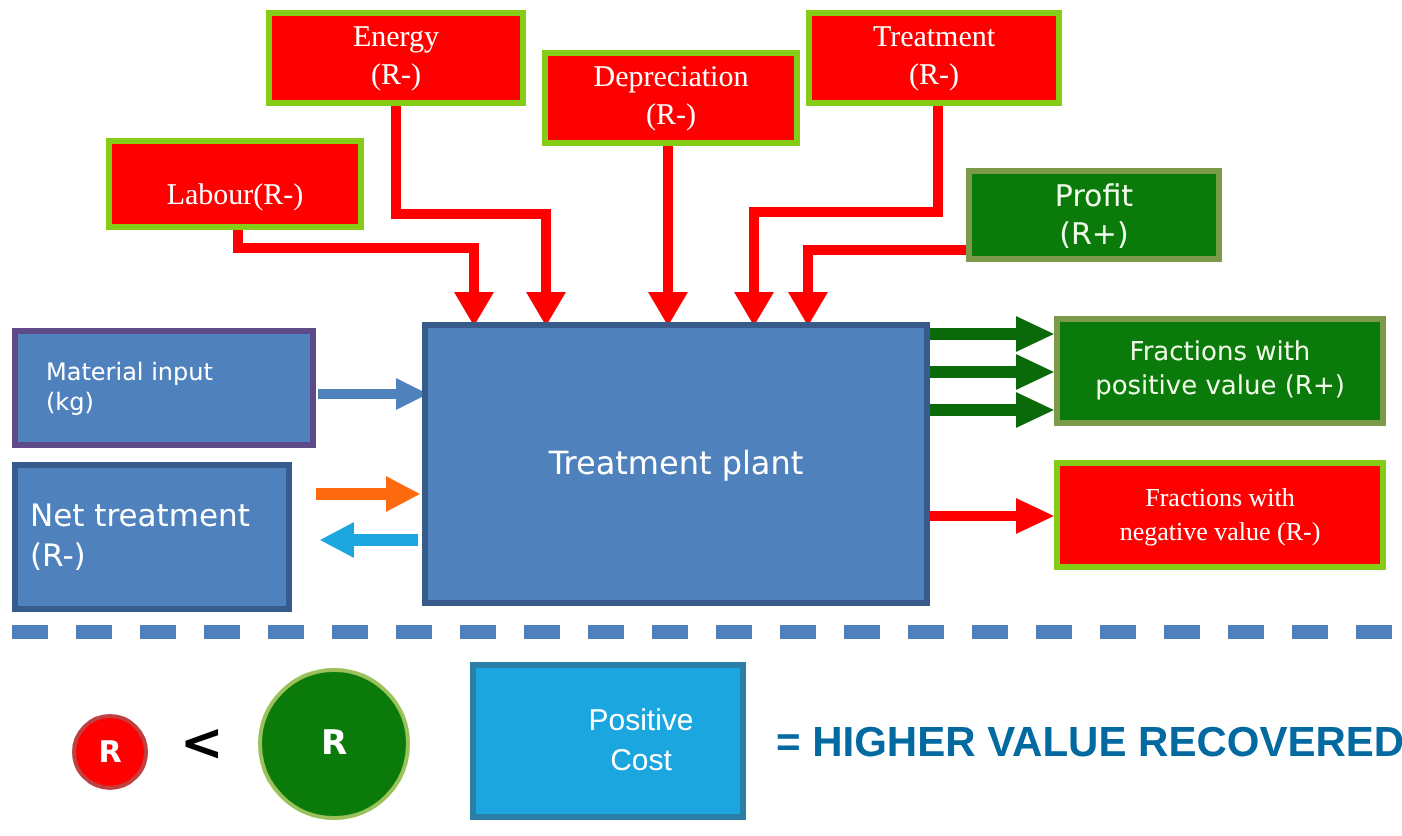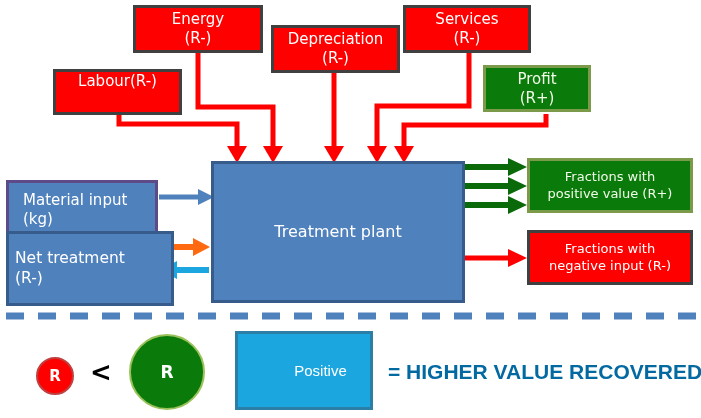--- a/index.html
+++ b/index.html
@@ -1,24 +1,24 @@
 <!DOCTYPE html>
 <html><head>
 <meta charset="utf-8">
 <style>
   html,body{margin:0;padding:0;background:#ffffff;}
   body{width:701px;height:418px;position:relative;overflow:hidden;font-family:"DejaVu Sans",sans-serif;}
   .box{position:absolute;box-sizing:border-box;display:flex;align-items:center;justify-content:center;text-align:center;color:#fff;line-height:1.25;}
-  .red{background:#ff0000;border:3px solid #404040;font-size:15px;}
+  .red{background:#ff0000;border:3px solid #84cc16;font-size:15px;font-family:Liberation Serif, serif;}
   .green{background:#0a7a0a;border:3px solid #7b9a4a;font-size:15px;color:#f2fbe9;}
   .blue{background:#4f81bd;border:3px solid #3a5f8f;font-size:15px;}
-  .top{align-items:flex-start;padding-top:0;}
+  .top{align-items:flex-start;padding-top:17px;}
   #plant{left:211px;top:161px;width:254px;height:142px;background:#4f81bd;border:3px solid #375c8c;font-size:16px;}
-  #material{left:6px;top:180px;width:152px;height:60px;border-color:#5e4a86;justify-content:flex-start;text-align:left;padding-left:14px;font-size:15px;}
-  #netcost{left:6px;top:231px;width:168px;height:75px;border-color:#375c8c;justify-content:flex-start;text-align:left;padding-left:6px;font-size:15.5px;}
+  #material{left:6px;top:164px;width:152px;height:60px;border-color:#5e4a86;justify-content:flex-start;text-align:left;padding-left:14px;font-size:12px;}
+  #netcost{left:6px;top:231px;width:140px;height:75px;border-color:#375c8c;justify-content:flex-start;text-align:left;padding-left:6px;font-size:15.5px;}
   #fpos{left:527px;top:158px;width:166px;height:55px;font-size:13px;}
   #fneg{left:527px;top:230px;width:166px;height:55px;font-size:13px;}
   svg.arrows{position:absolute;left:0;top:0;}
   .circle{position:absolute;border-radius:50%;display:flex;align-items:center;justify-content:center;color:#fff;font-weight:bold;font-family:"DejaVu Sans",sans-serif;box-sizing:border-box;}
   #rsmall{left:36px;top:357px;width:38px;height:38px;background:#ff0000;border:2px solid #c04040;font-size:15px;}
   #rbig{left:129px;top:334px;width:76px;height:76px;background:#0a7a0a;border:2px solid #9bc25a;font-size:17px;}
   #lt{position:absolute;left:90px;top:357px;font-size:26px;font-weight:bold;color:#000;}
   #ptc{position:absolute;left:235px;top:331px;width:138px;height:79px;box-sizing:border-box;background:#1ba6e0;border:3px solid #2b7fa6;color:#fff;display:flex;align-items:center;justify-content:center;text-align:center;font-size:15px;line-height:1.3;font-family:"Liberation Sans",sans-serif;padding-left:33px;}
   #equals{position:absolute;left:388px;top:360px;font-family:"Liberation Sans",sans-serif;font-weight:bold;font-size:21px;color:#0369a1;white-space:nowrap;}
 </style>
@@ -76,28 +76,28 @@
     </div>
 </div>
 <div class="box red" style="left:271px;top:5px;width:129px;height:48px;margin-top:20px;">
   <div>
       <div>Depreciation</div>
       <div>(R-)</div>
     </div>
 </div>
 <div class="box red" style="left:403px;top:5px;width:128px;height:48px;">
   <div>
-      <div>Services</div>
+      <div>Treatment</div>
       <div>(R-)</div>
     </div>
 </div>
 <div class="box red top" style="left:53px;top:69px;width:129px;height:46px;">
   <div>Labour(R-)</div>
 </div>
-<div class="box green" style="left:483px;top:65px;width:108px;height:47px;">
+<div class="box green" style="left:483px;top:84px;width:128px;height:47px;">
   <div>
       <div>Profit</div>
       <div>(R+)</div>
     </div>
 </div>
 
 <div class="box blue" id="material">
   <div>
       <div>Material input</div>
       <div>(kg)</div>
@@ -116,29 +116,30 @@
 
 <div class="box green" id="fpos">
   <div>
       <div>Fractions with</div>
       <div>positive value (R+)</div>
     </div>
 </div>
 <div class="box red" id="fneg">
   <div>
       <div>Fractions with</div>
-      <div>negative input (R-)</div>
+      <div>negative value (R-)</div>
     </div>
 </div>
 
 <div class="circle" id="rsmall">
     <span>R</span>
   </div>
 <div id="lt">&lt;</div>
 <div class="circle" id="rbig">
     <span>R</span>
   </div>
 <div id="ptc">
   <div>
       <div>Positive</div>
+      <div>Cost</div>
     </div>
 </div>
 <div id="equals">= HIGHER VALUE RECOVERED</div>
 
 </body></html>

